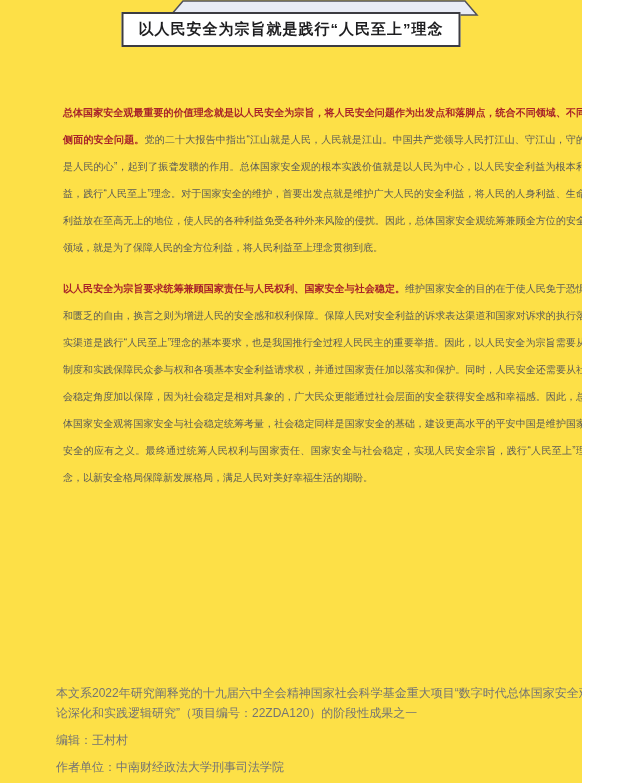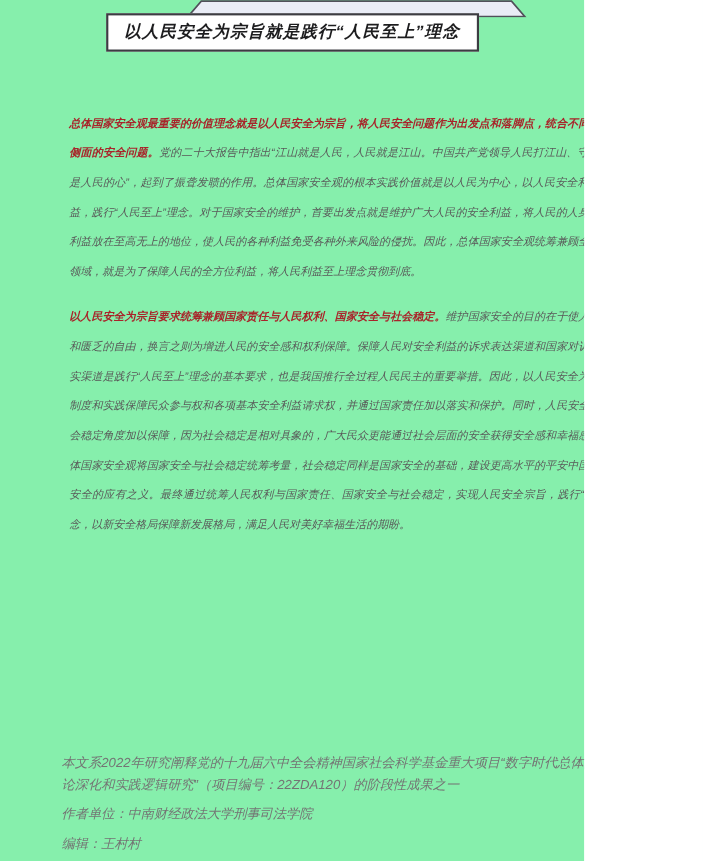--- a/index.html
+++ b/index.html
@@ -1,23 +1,22 @@
 <!DOCTYPE html>
 <html><head>
 <meta charset="utf-8">
 <style>
   html, body { margin: 0; padding: 0; background: #ffffff; }
   .page {
     position: relative;
-    width: 531px;
+    width: 582px;
     height: 783px;
-    background: #86efac;
+    background: #fde047;
     font-family: "Liberation Sans", sans-serif;
     overflow: hidden;
-    font-style: italic;
   }
   .banner { position: absolute; top: 0; left: 0; display: block; }
   .title-box {
     position: absolute;
     top: 12px;
     left: 50%;
     transform: translateX(-50%);
     background: #ffffff;
     border: 2px solid #3c3c42;
     height: 31px;
@@ -79,17 +78,17 @@
     <h1>以人民安全为宗旨就是践行“人民至上”理念</h1>
   </div>
 
   <div class="article">
     <p><strong class="lead">总体国家安全观最重要的价值理念就是以人民安全为宗旨，将人民安全问题作为出发点和落脚点，统合不同领域、不同侧面的安全问题。</strong><span>党的二十大报告中指出“江山就是人民，人民就是江山。中国共产党领导人民打江山、守江山，守的是人民的心”，起到了振聋发聩的作用。总体国家安全观的根本实践价值就是以人民为中心，以人民安全利益为根本利益，践行“人民至上”理念。对于国家安全的维护，首要出发点就是维护广大人民的安全利益，将人民的人身利益、生命利益放在至高无上的地位，使人民的各种利益免受各种外来风险的侵扰。因此，总体国家安全观统筹兼顾全方位的安全领域，就是为了保障人民的全方位利益，将人民利益至上理念贯彻到底。</span></p>
     <p><strong class="lead">以人民安全为宗旨要求统筹兼顾国家责任与人民权利、国家安全与社会稳定。</strong><span>维护国家安全的目的在于使人民免于恐惧和匮乏的自由，换言之则为增进人民的安全感和权利保障。保障人民对安全利益的诉求表达渠道和国家对诉求的执行落实渠道是践行“人民至上”理念的基本要求，也是我国推行全过程人民民主的重要举措。因此，以人民安全为宗旨需要从制度和实践保障民众参与权和各项基本安全利益请求权，并通过国家责任加以落实和保护。同时，人民安全还需要从社会稳定角度加以保障，因为社会稳定是相对具象的，广大民众更能通过社会层面的安全获得安全感和幸福感。因此，总体国家安全观将国家安全与社会稳定统筹考量，社会稳定同样是国家安全的基础，建设更高水平的平安中国是维护国家安全的应有之义。最终通过统筹人民权利与国家责任、国家安全与社会稳定，实现人民安全宗旨，践行“人民至上”理念，以新安全格局保障新发展格局，满足人民对美好幸福生活的期盼。</span></p>
   </div>
 
   <div class="footer">
     <p>本文系2022年研究阐释党的十九届六中全会精神国家社会科学基金重大项目“数字时代总体国家安全观的理论深化和实践逻辑研究”（项目编号：22ZDA120）的阶段性成果之一</p>
+    <p>编辑：王村村</p>
     <p>作者单位：中南财经政法大学刑事司法学院</p>
-    <p>编辑：王村村</p>
   </div>
 
 </div>
 
 </body></html>

